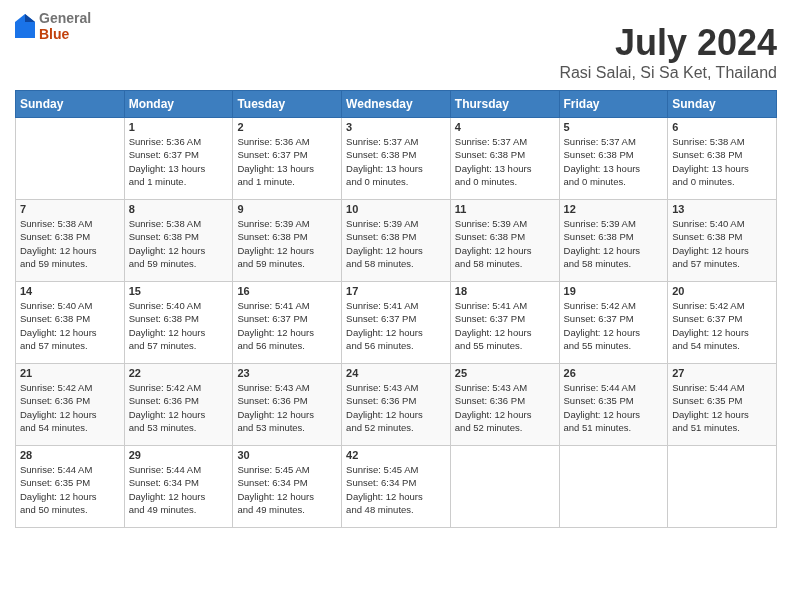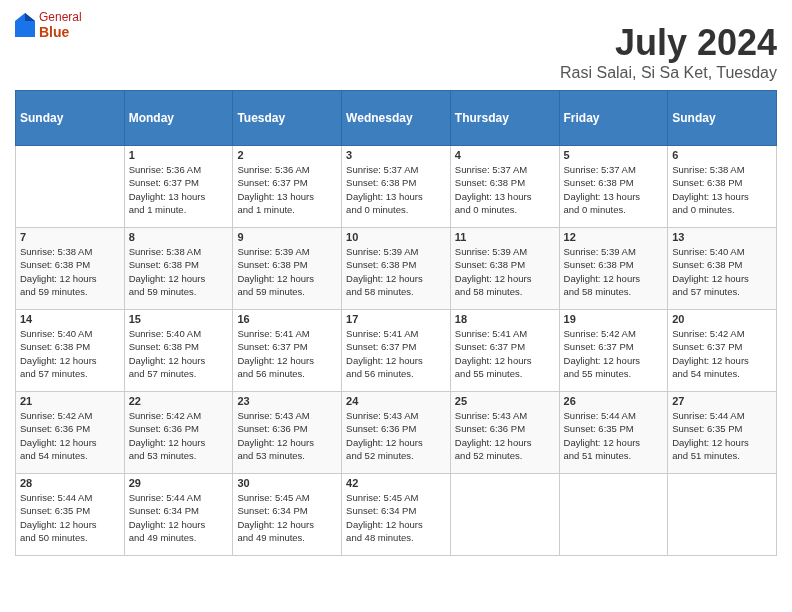--- a/index.html
+++ b/index.html
@@ -44,21 +44,21 @@
       color: #555;
     }
     .calendar {
       width: 100%;
       border-collapse: collapse;
       font-size: 10px;
     }
     .calendar thead tr th {
       background-color: #3d7ebf;
       color: white;
-      padding: 20px 4px;
+      padding: 6px 4px;
       text-align: left;
       font-size: 12px;
       font-weight: bold;
       border: 1px solid #2d6aaa;
     }
     .calendar tbody tr td {
       border: 1px solid #ccc;
       vertical-align: top;
       padding: 3px 4px;
       width: calc(100% / 7);
@@ -87,27 +87,27 @@
 <body>
 
 <div class="page">
   <div class="header">
     <div class="logo">
       <svg class="logo-icon" viewBox="0 0 20 24" xmlns="http://www.w3.org/2000/svg">
         <polygon points="10,0 20,8 20,24 0,24 0,8" fill="#1a73e8"></polygon>
         <polygon points="10,0 20,8 10,8" fill="#0d47a1"></polygon>
       </svg>
       <div>
-        <div style="font-size:12px;font-weight:normal;color:#b91c1c;">General</div>
+        <div style="font-size:14px;font-weight:bold;color:#737373;">General</div>
         <div style="font-size:14px;font-weight:bold;color:#c2410c;">Blue</div>
       </div>
     </div>
     <div class="title-block">
       <div class="main-title">July 2024</div>
-      <div class="subtitle">Rasi Salai, Si Sa Ket, Tuesday</div>
+      <div class="subtitle">Rasi Salai, Si Sa Ket, Thailand</div>
     </div>
   </div>
 
   <table class="calendar">
     <thead>
       <tr>
       <th>Sunday</th>
           <th>Monday</th>
           <th>Tuesday</th>
           <th>Wednesday</th>

